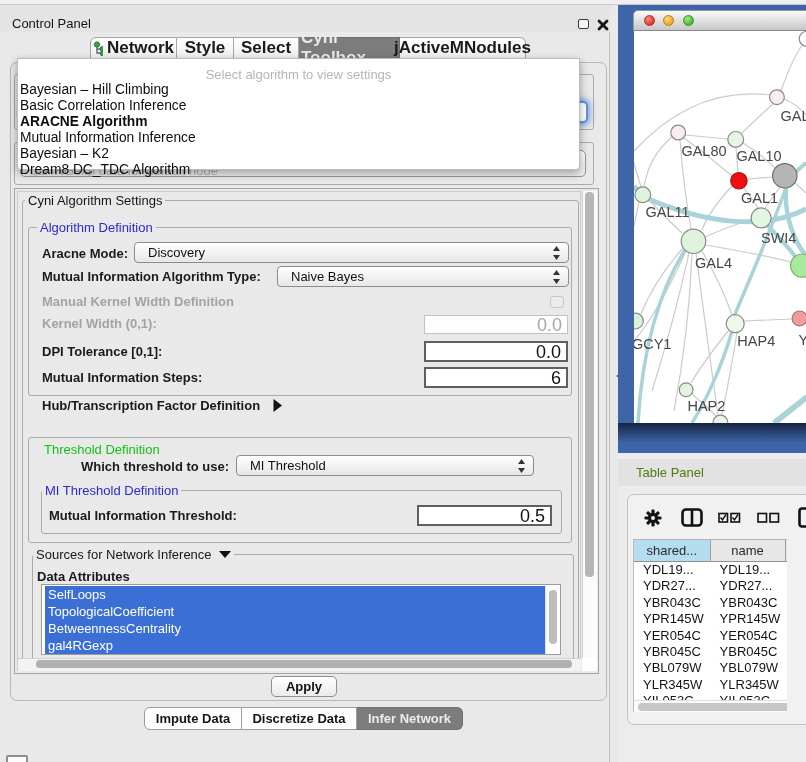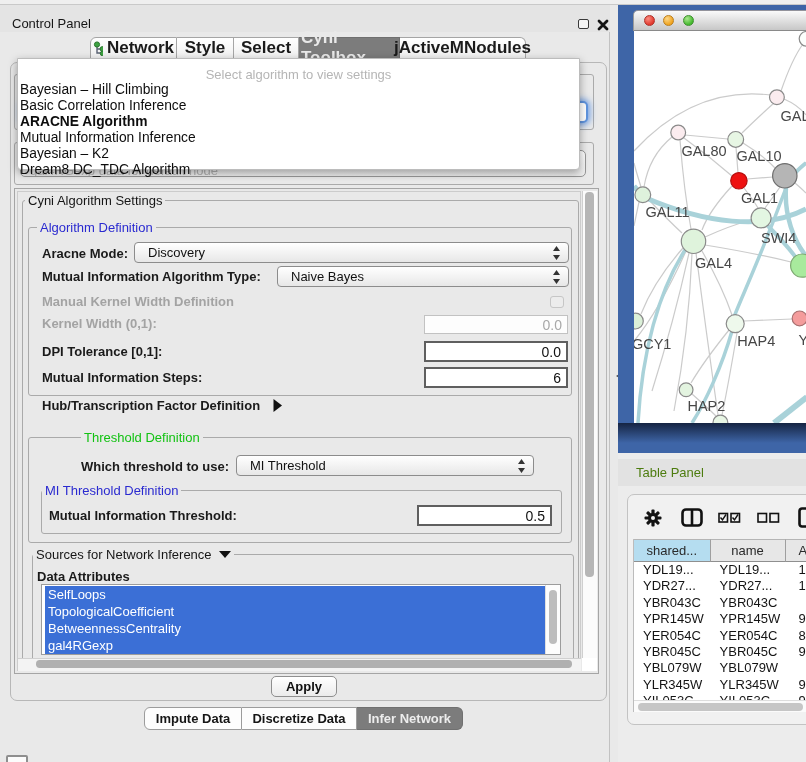--- a/index.html
+++ b/index.html
@@ -46,21 +46,21 @@
   .grouptitle{position:absolute;background:#e9e9e9;padding:0 3px;line-height:13px;white-space:nowrap;}
   .grouptitle svg{display:inline-block;}
   .t-black{color:#161616;} .t-blue{color:var(--title-blue,#2a2ad0);} .t-green{color:var(--title-green,#12c212);}
   .lbl{position:absolute;font-weight:bold;color:#1a1a1a;white-space:nowrap;}
   .lbl.disabled{color:#a3a3a3;}
 
   .combo{position:absolute;height:21px;border:1px solid #8c8c8c;border-radius:4px;
      background:linear-gradient(#ffffff,#e7e7e7);line-height:19px;padding-left:13px;color:#111;}
   .combo .arrows{position:absolute;right:7px;top:3px;width:9px;height:14px;}
   .field{position:absolute;height:19px;background:#fff;text-align:right;padding:0 5px;
-     font-size:14px;line-height:18px;color:#111;}
+     font-size:18px;line-height:18px;color:#111;}
   .field.on{border:2px solid #5f5f5f;}
   .field.off{border:1px solid #c2c2c2;color:#a8a8a8;background:#fdfdfd;}
   .checkbox{left:550px;top:296px;width:14px;height:12px;border:1px solid #c6c6c6;border-radius:3px;background:#ececec;}
 
   
   .listwrap{left:41px;top:584px;width:520px;height:71px;border:1px solid #9c9c9c;background:#ffffff;}
   .listsel{position:absolute;left:3px;top:1px;width:500px;height:68px;background:var(--selection-blue,#3b6fd6);}
   .list-item{height:17px;line-height:17px;padding-left:3px;color:#ffffff;white-space:nowrap;overflow:hidden;}
   .list-vscroll{position:absolute;left:503px;top:0;width:15px;height:69px;background:#fdfdfd;border-left:1px solid #e0e0e0;}
   .list-vthumb{position:absolute;left:3px;top:5px;width:8px;height:54px;background:#bdbdbd;border-radius:4px;}
@@ -95,21 +95,21 @@
   .light.green{left:682px;background:radial-gradient(circle at 35% 30%,#abe78e,#44b92e 70%);border:1px solid #3f8f2f;}
   .net-canvas{left:634px;top:31px;width:172px;height:392px;background:#ffffff;overflow:hidden;}
   .win-shadow{left:618px;top:423px;width:188px;height:20px;
      background:linear-gradient(rgba(10,18,38,.78),rgba(62,101,167,0));}
 
   
   .tp-bg{left:618px;top:453px;width:188px;height:309px;background:#ececec;}
   .tp-header{left:618px;top:459px;width:188px;height:27px;background:#e2e2e2;}
   .tp-title{left:636px;top:465px;color:#4d7c0f;}
   .tp-panel{left:627px;top:494px;width:190px;height:231px;background:#f1f1f1;border:1px solid #c3c3c3;border-radius:7px;}
-  .tp-table{left:633px;top:539px;width:173px;height:173px;background:#ffffff;border-left:1px solid #bcbcbc;overflow:hidden;}
+  .tp-table{left:633px;top:539px;width:154px;height:173px;background:#ffffff;border-left:1px solid #bcbcbc;overflow:hidden;}
   .thead{position:absolute;left:0;top:0;height:23px;display:flex;width:240px;}
   .th{height:23px;border-right:1px solid #9f9f9f;border-bottom:1px solid #8f8f8f;border-top:1px solid #b5b5b5;
       background:#e7e7e7;display:flex;align-items:center;justify-content:center;color:#2a2a2a;}
   .th.hl{background:var(--header-highlight,#b5ddf0);}
   .tbody{position:absolute;left:0;top:23px;width:240px;}
   .tr{display:flex;height:16.4px;line-height:16.4px;}
   .td{padding-left:9px;white-space:nowrap;overflow:hidden;color:#141414;}
   .tp-hscroll{position:absolute;left:0;top:161px;width:173px;height:12px;background:#fbfbfb;border-top:1px solid #dddddd;}
   .tp-hthumb{position:absolute;left:4px;top:2px;width:165px;height:8px;background:#c6c6c6;border-radius:4px;}
 
@@ -197,21 +197,21 @@
 
   <div class="lbl" style="left:42px;top:370px;">Mutual Information Steps:</div>
   <div class="field on abs" style="left:424px;top:367px;width:144px;height:21px;">6</div>
 
   <div class="lbl" style="left:42px;top:398px;">Hub/Transcription Factor Definition</div>
   <svg class="abs" style="left:272px;top:399px;" width="11" height="13">
       <path d="M1.5,0 L10,6.5 L1.5,13 Z" fill="#111"></path>
     </svg>
 
   <div class="abs box" style="left:28px;top:437px;width:544px;height:106px;"></div>
-  <div class="grouptitle t-green" style="left:41px;top:431px;margin-left:40px;">Threshold Definition</div>
+  <div class="grouptitle t-green" style="left:41px;top:443px;">Threshold Definition</div>
 
   <div class="lbl" style="left:81px;top:459px;">Which threshold to use:</div>
   <div class="combo" style="left:236px;top:455px;width:298px;">
     <span>MI Threshold</span>
     <svg class="arrows" viewBox="0 0 9 14" width="9" height="14">
         <path d="M4.5,0 L8,5 L1,5 Z M4.5,14 L8,9 L1,9 Z" fill="#333"></path>
       </svg>
   </div>
 
   <div class="abs box" style="left:41px;top:490px;width:521px;height:44px;"></div>

